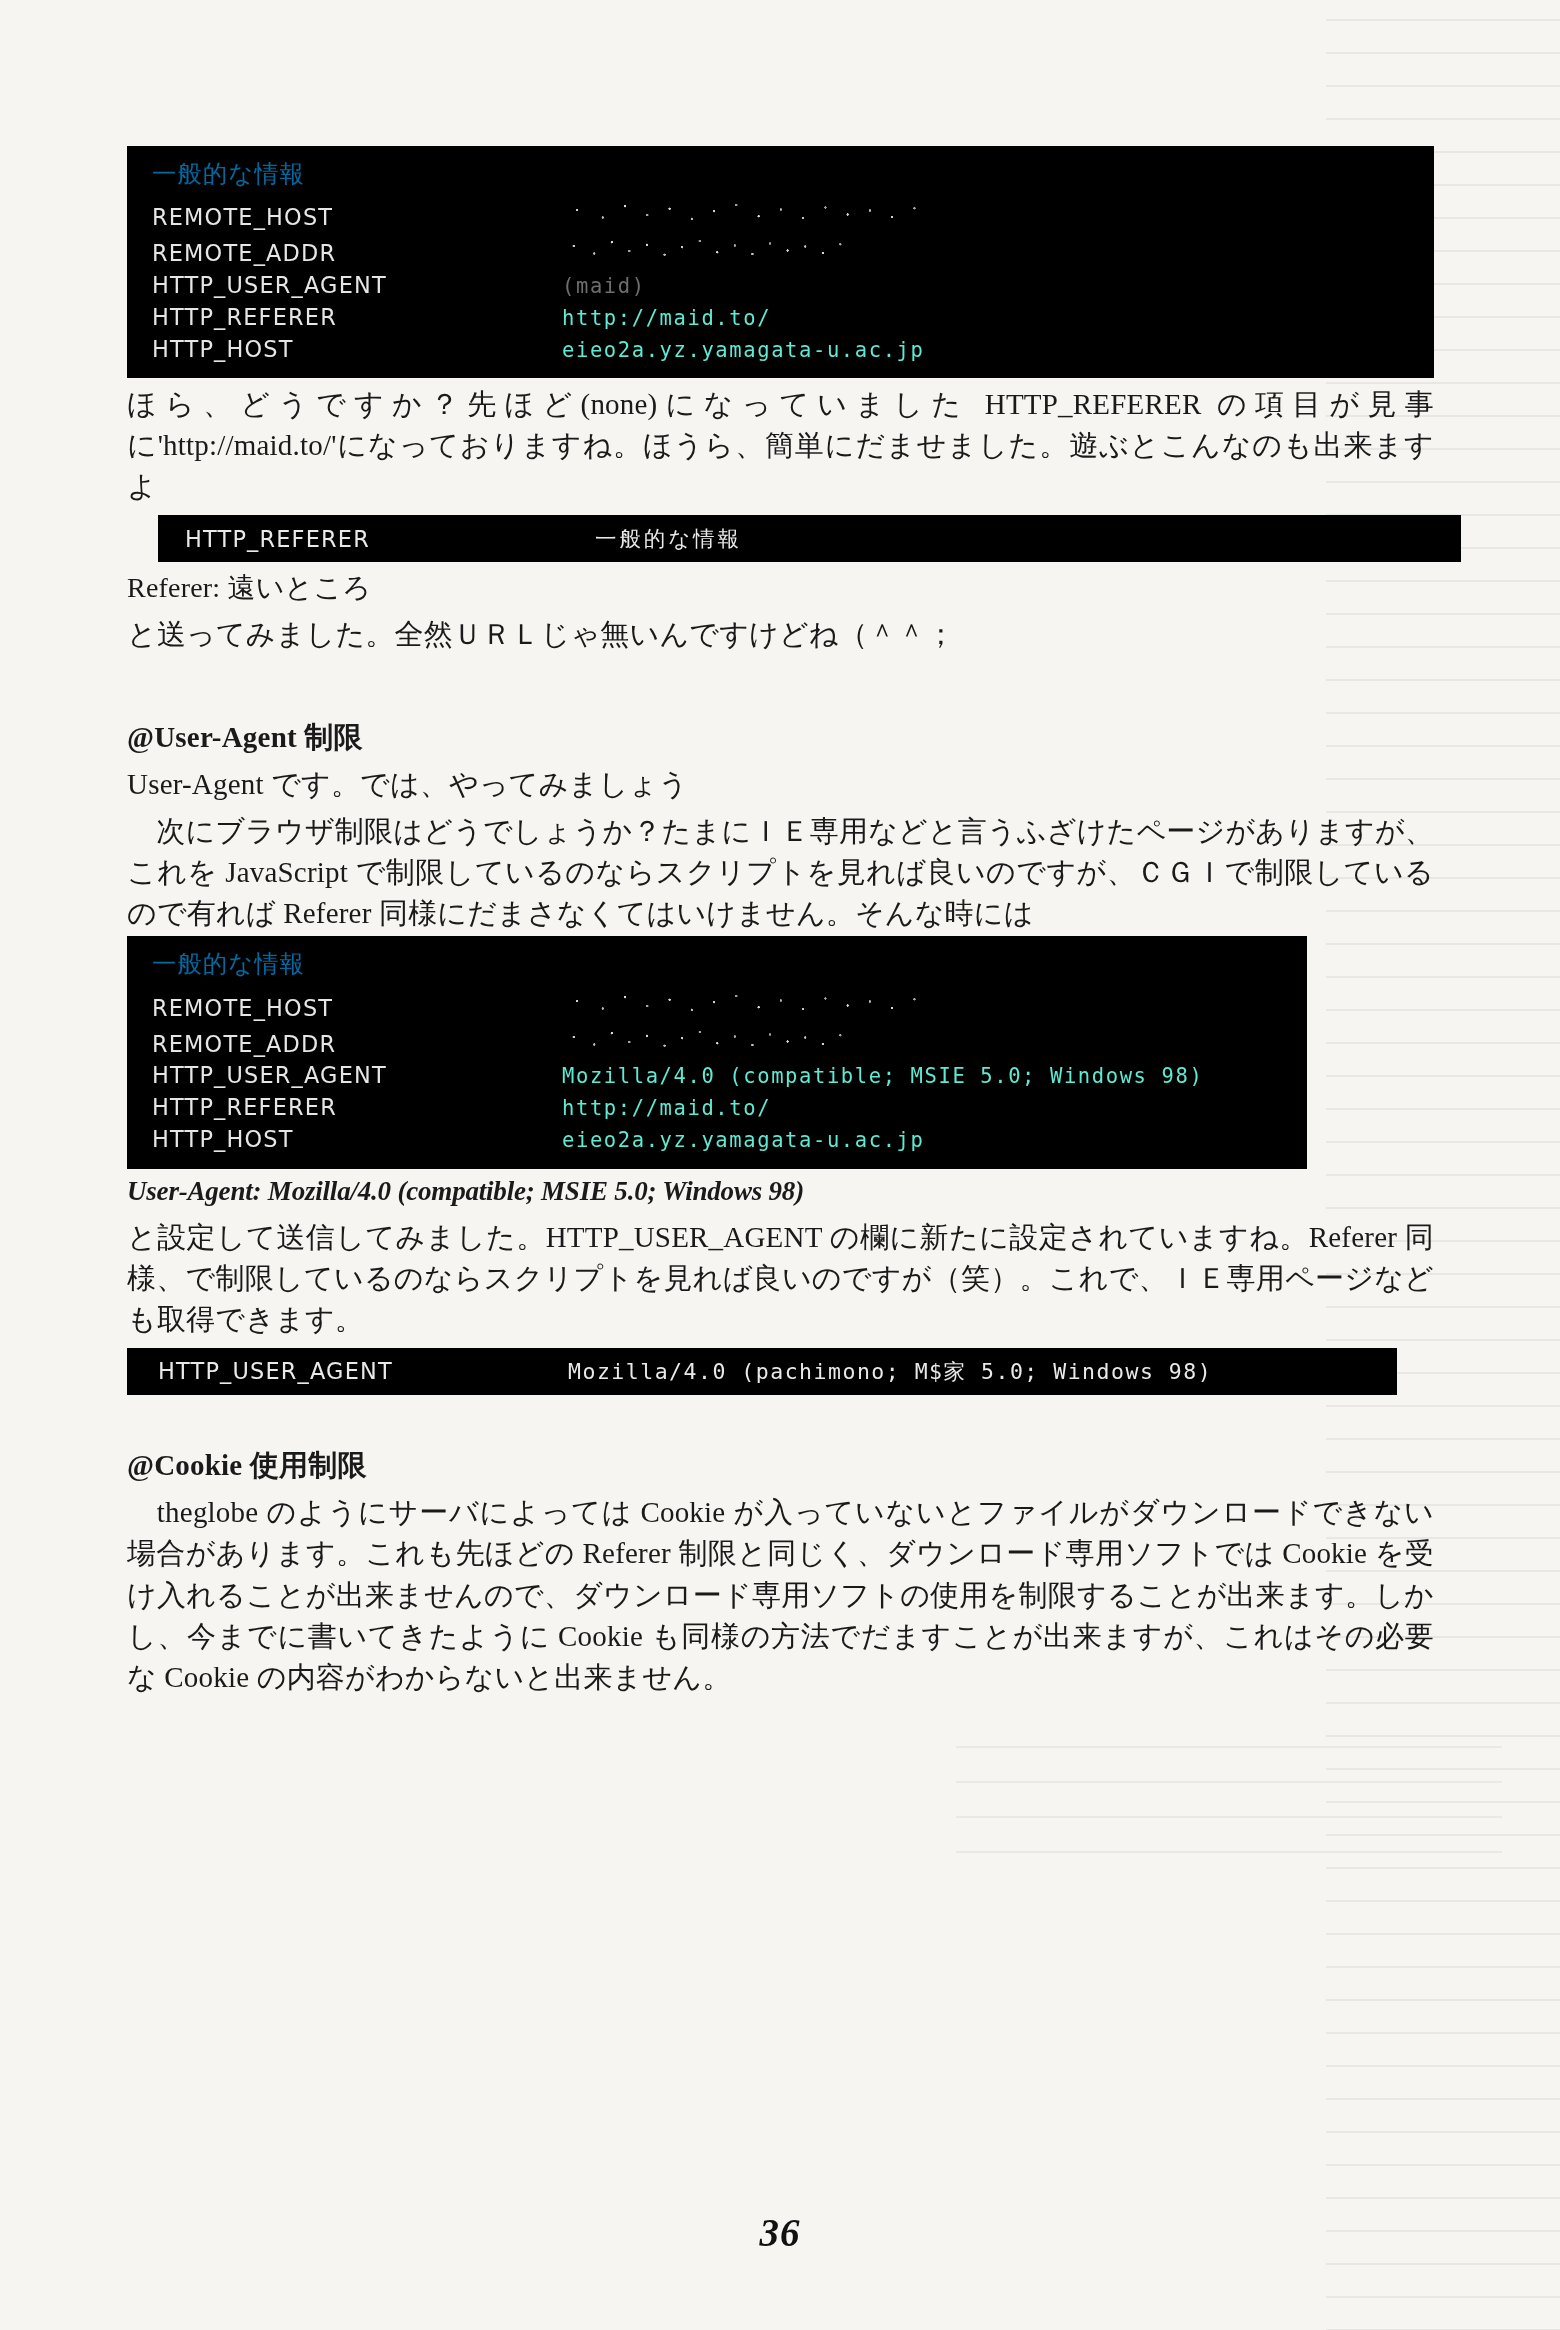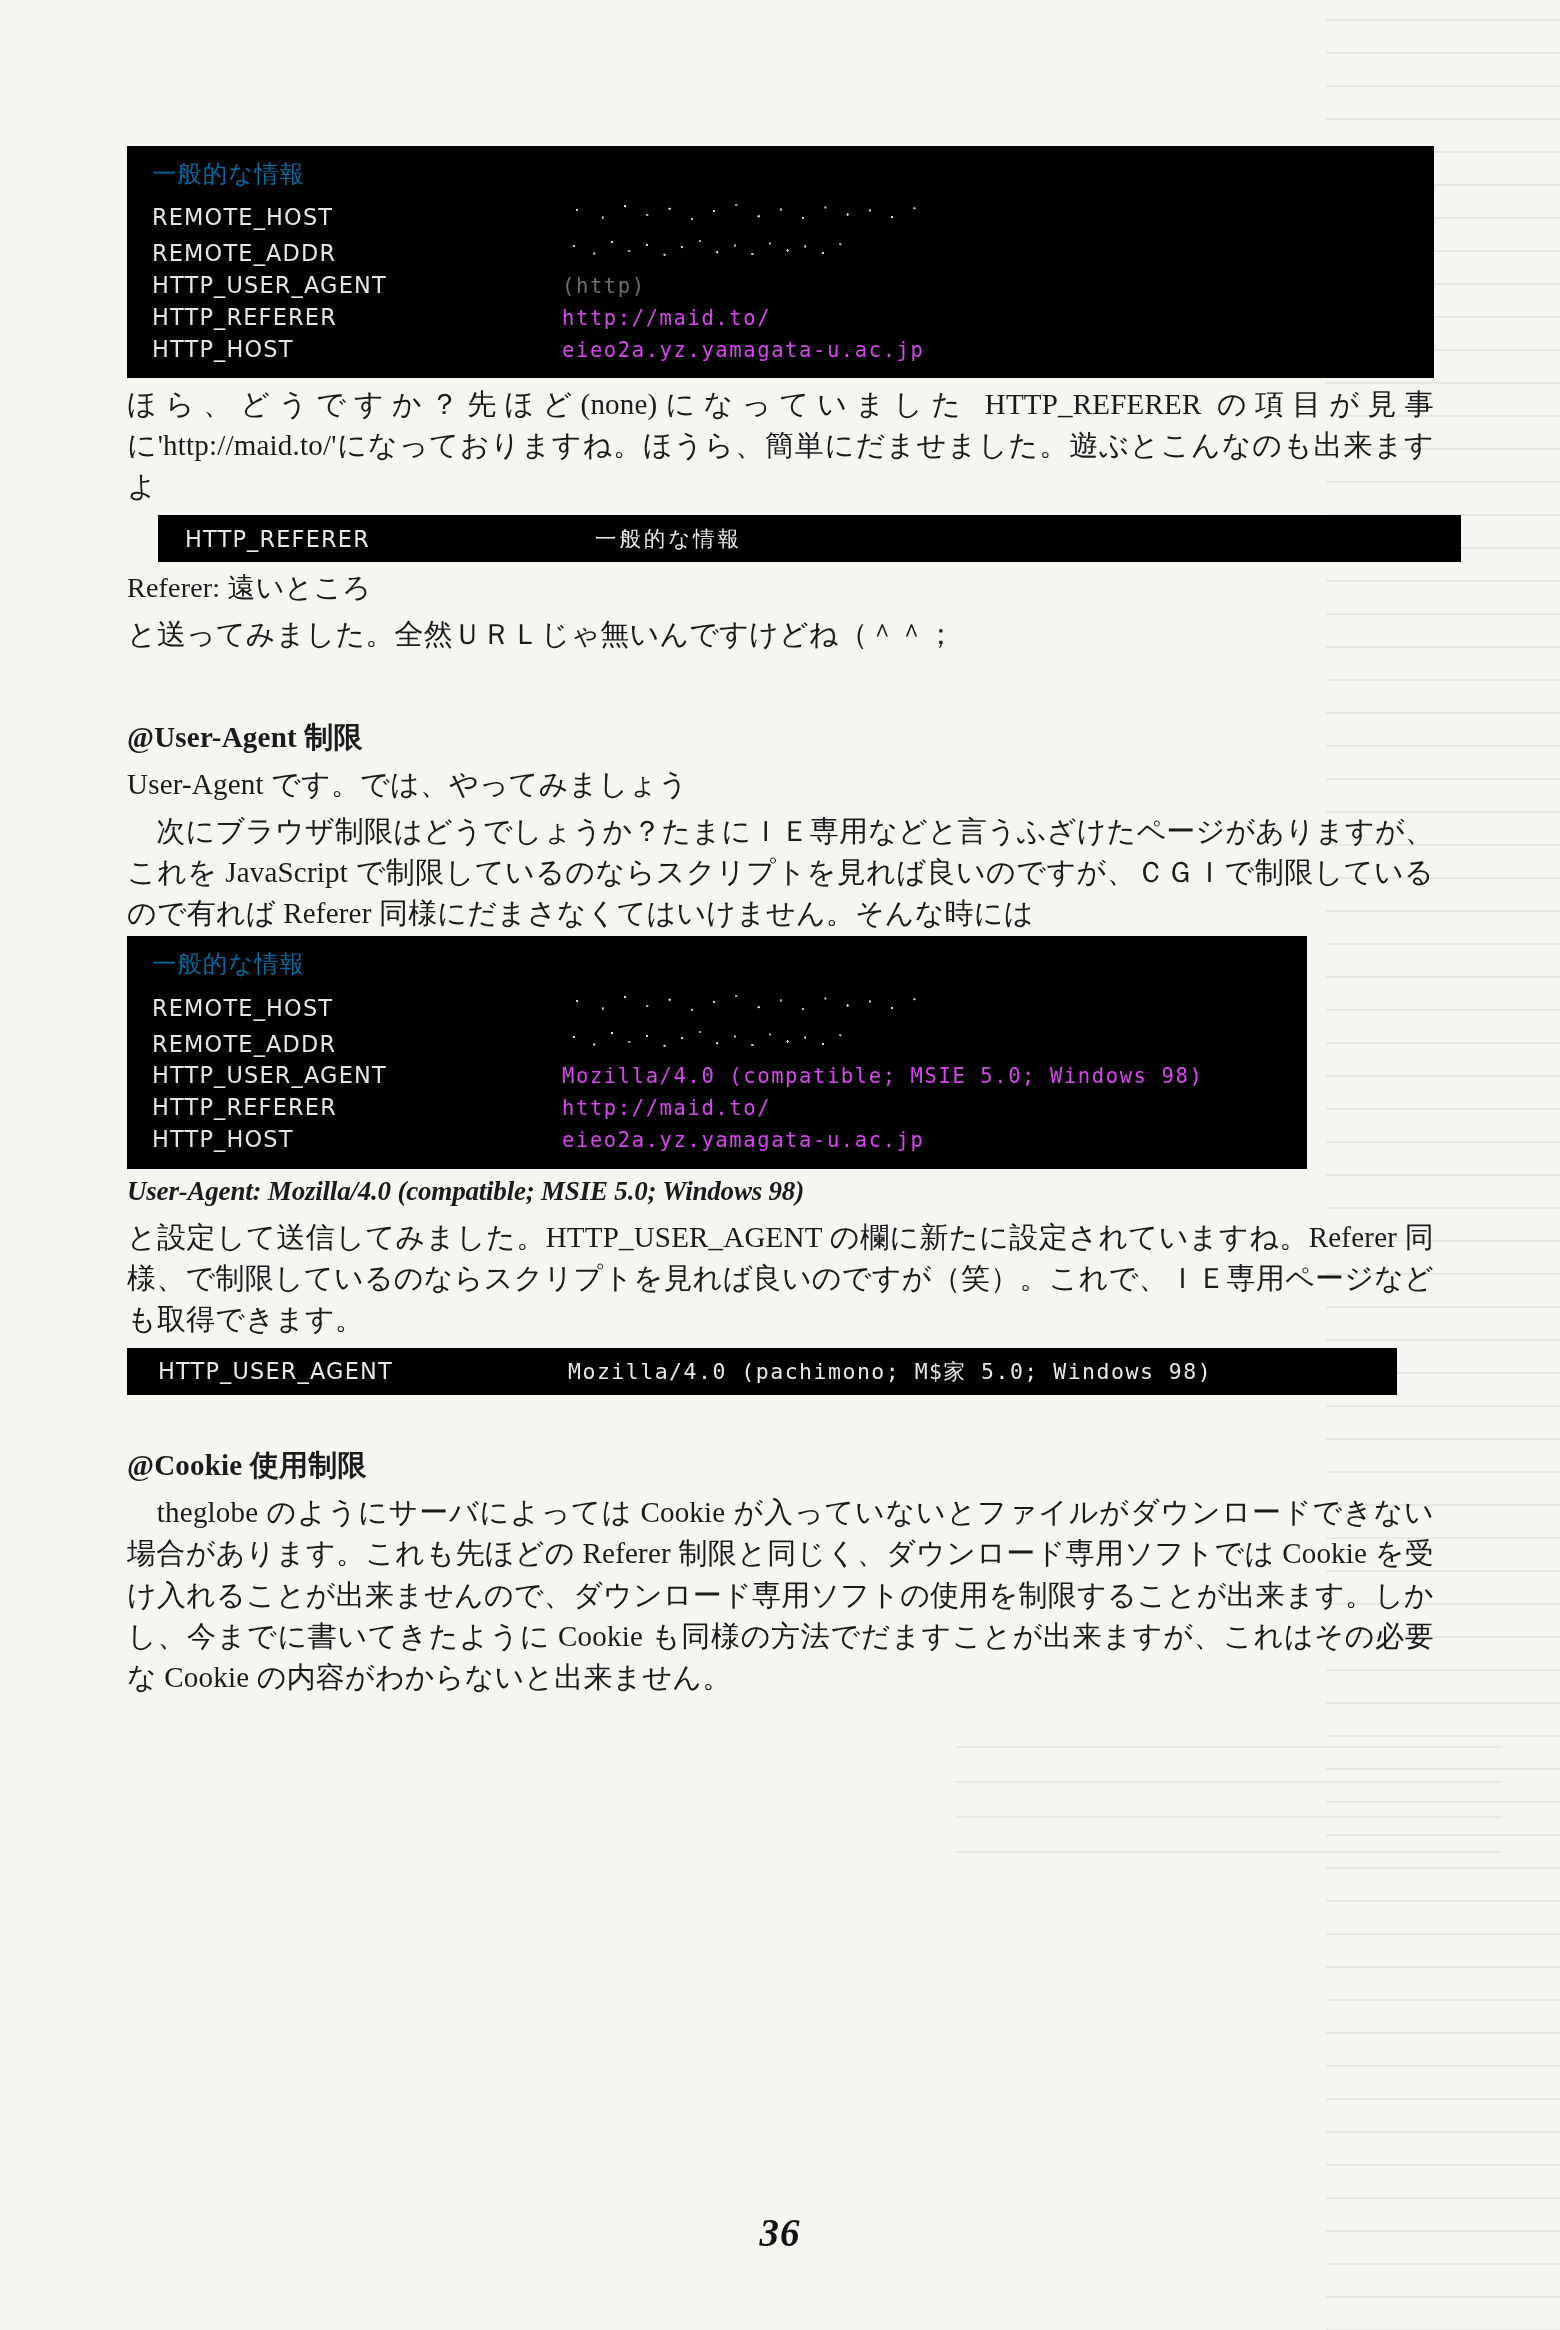--- a/index.html
+++ b/index.html
@@ -80,21 +80,21 @@
   }
   .row .k {
     width: 410px;
     flex: 0 0 410px;
     font-family: "DejaVu Sans", sans-serif;
     color: #e6e6e6;
     font-size: 22.4px;
   }
   .row .v {
     font-family: "DejaVu Sans Mono", monospace;
-    color: #d946ef;
+    color: #5eead4;
     font-size: 20.5px;
     letter-spacing: 1.6px;
     white-space: pre;
   }
   .row .v.dim { color: #6e6e6e; }
   .row .v.noise {
     display: inline-block;
     height: 25px;
     width: 371px;
     background:
@@ -202,21 +202,21 @@
     <div class="row">
       <span class="k">REMOTE_HOST</span>
       <span class="v noise"></span>
     </div>
     <div class="row">
       <span class="k">REMOTE_ADDR</span>
       <span class="v noise w2"></span>
     </div>
     <div class="row">
       <span class="k">HTTP_USER_AGENT</span>
-      <span class="v dim">(http)</span>
+      <span class="v dim">(maid)</span>
     </div>
     <div class="row">
       <span class="k">HTTP_REFERER</span>
       <span class="v">http://maid.to/</span>
     </div>
     <div class="row">
       <span class="k">HTTP_HOST</span>
       <span class="v">eieo2a.yz.yamagata-u.ac.jp</span>
     </div>
   </div>

